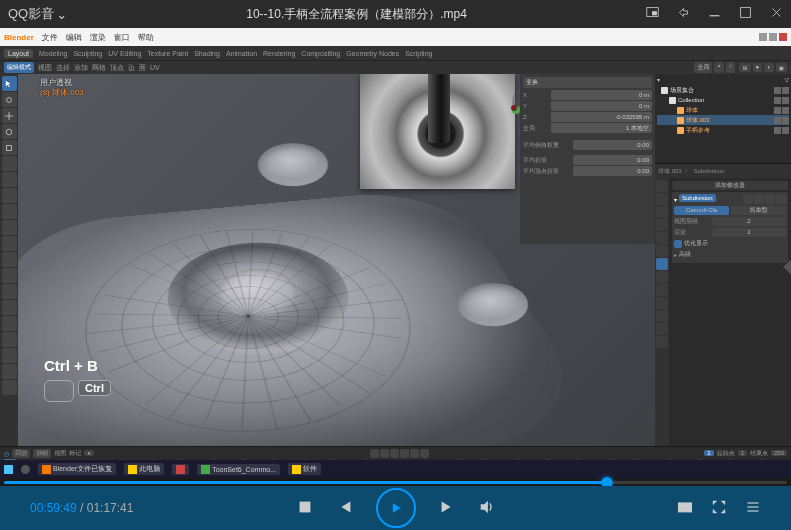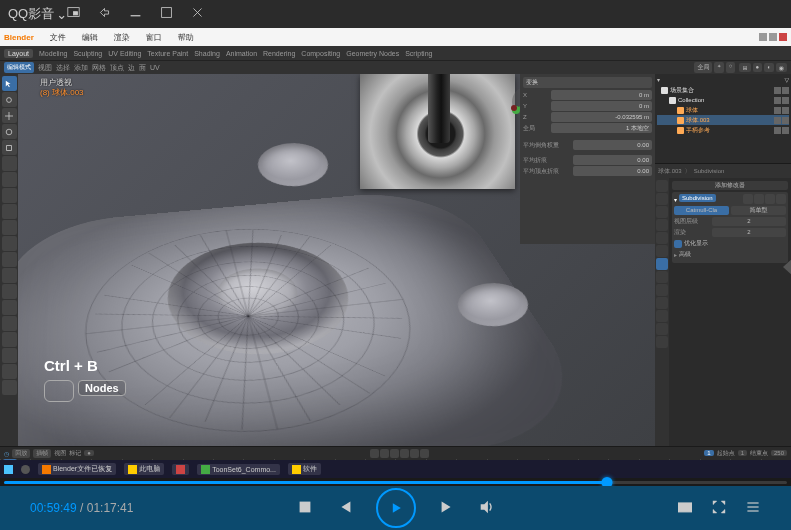--- a/index.html
+++ b/index.html
@@ -10,21 +10,21 @@
   .player-name { display: flex; align-items: center; gap: 2px; }
   .player-filename { flex: 1; text-align: center; font-size: 12px; color: #ddd; }
   .player-win-controls { display: flex; gap: 18px; align-items: center; }
   .player-win-controls svg { width: 13px; height: 13px; }
   
   
   .blender-area { position: relative; height: 450px; background: #3a3a3a; overflow: hidden; }
   .blender-img { width: 100%; height: 100%; position: relative; }
   
   
-  .blender-topbar { height: 18px; background: #f5f5f5; display: flex; align-items: center; font-size: 8px; color: #333; padding: 0 4px; gap: 16px; }
+  .blender-topbar { height: 18px; background: #f5f5f5; display: flex; align-items: center; font-size: 8px; color: #333; padding: 0 4px; gap: 8px; }
   .blender-topbar-right { margin-left: auto; display: flex; gap: 2px; }
   .blender-topbar-right span { display:inline-block; width:8px; height:8px; }
   
   .blender-workspace-tabs { height: 14px; background: #323232; display: flex; align-items: center; font-size: 7px; color: #999; padding: 0 4px; gap: 6px; }
   .blender-workspace-tabs span:first-child { background:#4a4a4a; padding:1px 4px; border-radius:2px; color:#ddd; }
   
   .blender-header2 { height: 14px; background: #323232; display: flex; align-items: center; font-size: 7px; color: #999; padding: 0 4px; gap: 4px; border-top:1px solid #222; }
   .hdr-group { display:flex; gap:2px; }
   .hdr-btn { background:#444; border-radius:2px; padding:1px 3px; font-size:6px; color:#bbb; }
   .hdr-btn.blue { background:#3a6ea5; color:#fff; }
@@ -166,20 +166,21 @@
   .right-controls svg { width:16px; height:16px; fill:#ccc; stroke:#ccc; }
 </style>
 </head>
 <body>
 
 <div class="player-titlebar">
   <div class="player-name">
     <span>QQ影音</span>
       <span>⌄</span>
   </div>
+  <div class="player-filename">10--10.手柄全流程案例（建模部分）.mp4</div>
   <div class="player-win-controls">
     <span><svg viewBox="0 0 16 16" stroke="#ccc" fill="none">
           <rect x="1" y="2" width="14" height="11"></rect>
           <rect x="8" y="7" width="5" height="4" fill="#ccc"></rect>
         </svg></span>
     <span><svg viewBox="0 0 16 16" stroke="#ccc" fill="none">
           <path d="M3 8 L8 3 L8 6 L13 6 L13 10 L8 10 L8 13 Z"></path>
         </svg></span>
     <span><svg viewBox="0 0 16 16" stroke="#ccc">
           <line x1="2" y1="12" x2="14" y2="12" stroke-width="1.5"></line>
@@ -383,21 +384,21 @@
               <span class="n-field">0.00</span>
             </div>
           <div class="n-row">
               <span class="n-label" style="width:50px">平均顶点折痕</span>
               <span class="n-field">0.00</span>
             </div>
         </div>
 
         <div class="shortcut-hint">
           <div>Ctrl + B</div>
-          <span class="keyshape"></span><span class="keycap">Nodes</span>
+          <span class="keyshape"></span><span class="keycap">Ctrl</span>
         </div>
       </div>
 
       <div class="right-column">
         <div class="outliner">
           <div class="outliner-hdr">
               <span>▾</span>
               <span style="flex:1"></span>
               <span>▽</span>
             </div>

